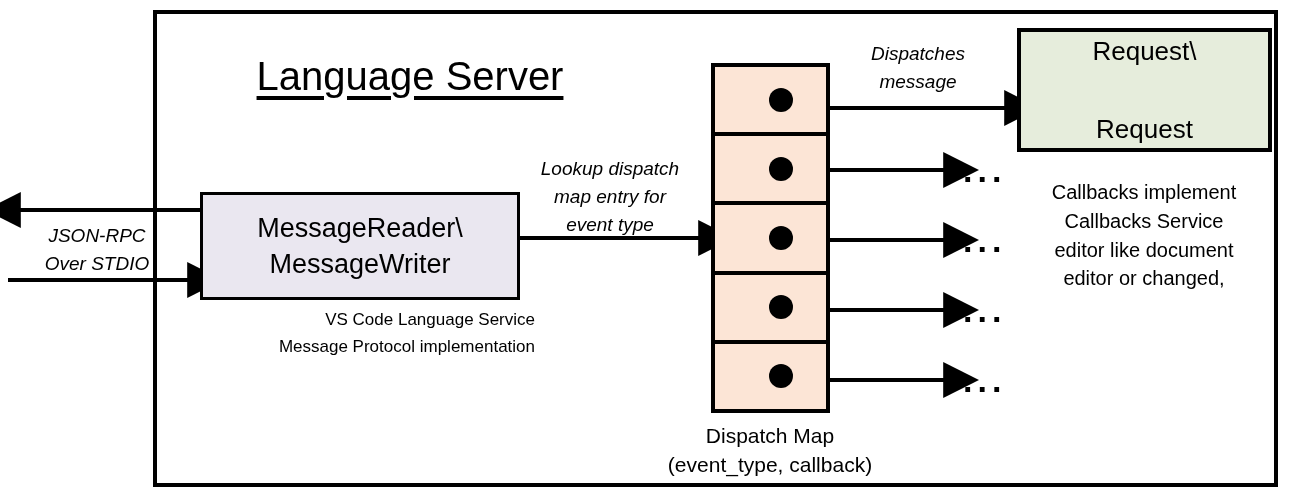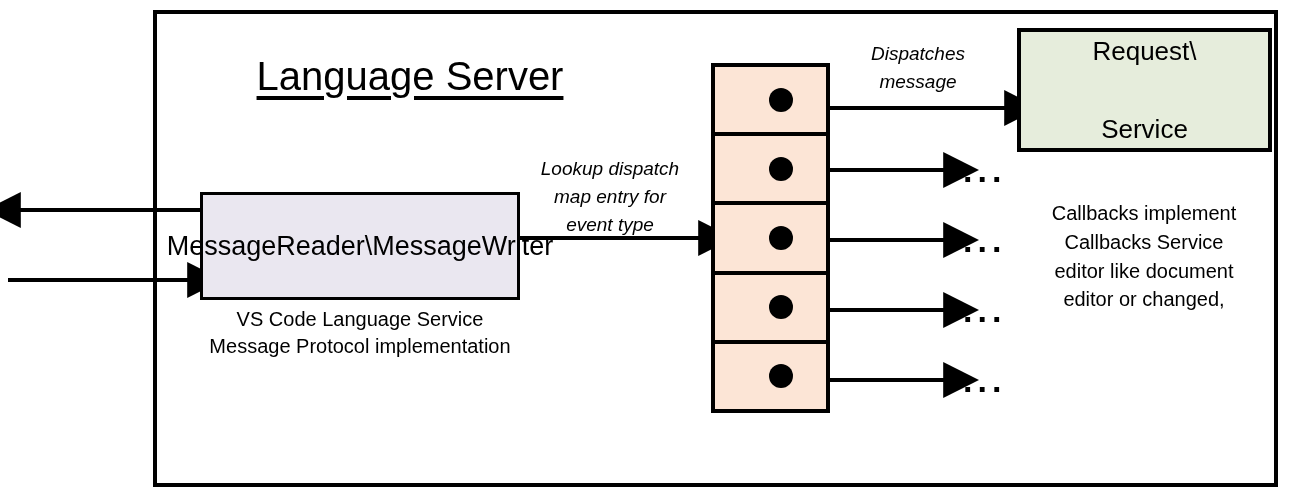--- a/index.html
+++ b/index.html
@@ -10,23 +10,23 @@
 
   
   #outer-border{left:153px;top:10px;width:1125px;height:477px;border:4px solid #000;box-sizing:border-box;}
 
   
   #title{left:240px;top:52px;width:340px;text-align:center;font-size:40px;line-height:48px;
          text-decoration:underline;text-underline-offset:6px;white-space:nowrap;}
 
   
   #mr-box{left:200px;top:192px;width:320px;height:108px;background:#EAE7F0;border:3px solid #000;
-          box-sizing:border-box;display:flex;flex-direction:row;align-items:center;justify-content:center;
+          box-sizing:border-box;display:flex;flex-direction:column;align-items:center;justify-content:center;
           font-size:27px;line-height:36px;text-align:center;}
-  #mr-caption{left:185px;top:306px;width:350px;text-align:center;font-size:20px;line-height:27px;}
+  #mr-caption{left:185px;top:306px;width:350px;text-align:right;font-size:17px;line-height:27px;}
 
   
   #jsonrpc-label{left:22px;top:222px;width:150px;text-align:center;font-size:19px;line-height:28px;font-style:italic;}
 
   
   #lookup-label{left:515px;top:155px;width:190px;text-align:center;font-size:19px;line-height:28px;font-style:italic;}
 
   
   #dispatch-label{left:838px;top:40px;width:160px;text-align:center;font-size:19px;line-height:28px;font-style:italic;}
 
@@ -36,21 +36,21 @@
   #dispatch-map .dm-row{flex:1;position:relative;border-bottom:4px solid #000;box-sizing:border-box;}
   #dispatch-map .dm-row:last-child{border-bottom:none;}
   .dm-dot{position:absolute;left:66px;top:50%;transform:translate(-50%,-50%);width:24px;height:24px;
           border-radius:50%;background:#000;}
   #dm-caption{left:640px;top:421px;width:260px;text-align:center;font-size:21px;line-height:29px;}
 
   
   #cb-box{left:1017px;top:28px;width:255px;height:124px;background:#E6EDDC;border:4px solid #000;
           box-sizing:border-box;display:flex;flex-direction:column;align-items:center;justify-content:center;
           font-size:26px;line-height:34px;text-align:center;gap:44px;}
-  #cb-caption{left:1008px;top:199px;width:272px;text-align:center;font-size:20px;line-height:28.8px;}
+  #cb-caption{left:1008px;top:178px;width:272px;text-align:center;font-size:20px;line-height:28.8px;}
 
   
   #wires{left:0;top:0;width:1291px;height:494px;}
 
   .ellipsis{position:absolute;font-size:34px;line-height:20px;letter-spacing:5px;font-weight:bold;
             color:#000;width:60px;text-align:left;}
 </style>
 </head>
 <body>
 
@@ -77,20 +77,24 @@
     <line x1="520" y1="238" x2="703" y2="238" stroke="#000" stroke-width="4" marker-end="url(#ah)"></line>
 
     <line x1="786" y1="108" x2="1009" y2="108" stroke="#000" stroke-width="4" marker-end="url(#ah)"></line>
 
     <line x1="786" y1="170" x2="948" y2="170" stroke="#000" stroke-width="4" marker-end="url(#ah)"></line>
     <line x1="786" y1="240" x2="948" y2="240" stroke="#000" stroke-width="4" marker-end="url(#ah)"></line>
     <line x1="786" y1="310" x2="948" y2="310" stroke="#000" stroke-width="4" marker-end="url(#ah)"></line>
     <line x1="786" y1="380" x2="948" y2="380" stroke="#000" stroke-width="4" marker-end="url(#ah)"></line>
   </svg>
 
+  <div class="abs" id="jsonrpc-label">
+    <div>JSON-RPC</div>
+    <div>Over STDIO</div>
+  </div>
 
   <div class="abs" id="mr-box">
     <div>MessageReader\</div>
     <div>MessageWriter</div>
   </div>
   <div class="abs" id="mr-caption">
     <div>VS Code Language Service</div>
     <div>Message Protocol implementation</div>
   </div>
 
@@ -121,24 +125,28 @@
     <div class="dm-row">
         <span class="dm-dot"></span>
       </div>
   </div>
 
   <div class="ellipsis abs" style="left:963px;top:160px;">...</div>
   <div class="ellipsis abs" style="left:963px;top:230px;">...</div>
   <div class="ellipsis abs" style="left:963px;top:300px;">...</div>
   <div class="ellipsis abs" style="left:963px;top:370px;">...</div>
 
+  <div class="abs" id="dm-caption">
+    <div>Dispatch Map</div>
+    <div>(event_type, callback)</div>
+  </div>
 
   <div class="abs" id="cb-box">
     <div>Request\</div>
-    <div>Service</div>
+    <div>Request</div>
   </div>
   <div class="abs" id="cb-caption">
     <div>Callbacks implement</div>
     <div>Callbacks Service</div>
     <div>editor like document</div>
     <div>editor or changed,</div>
   </div>
 
 </div>
 

